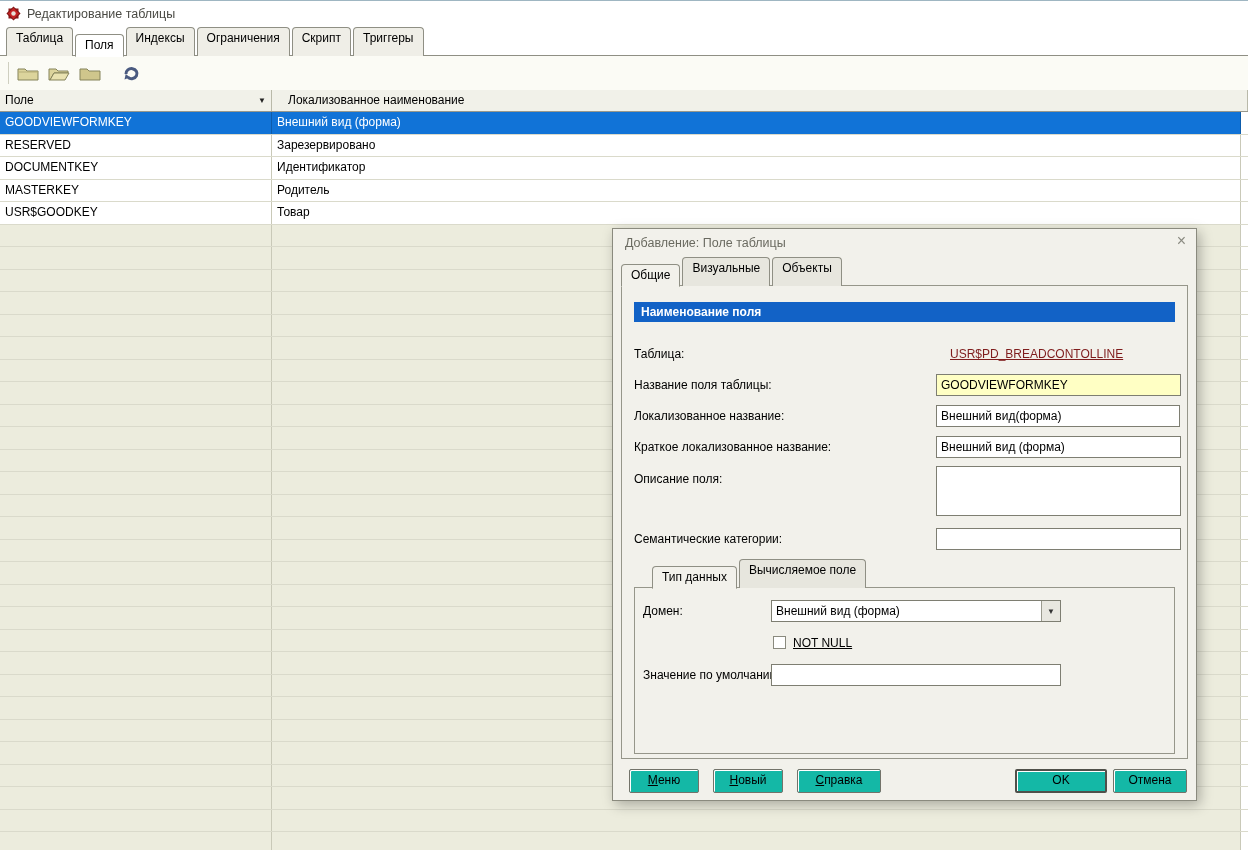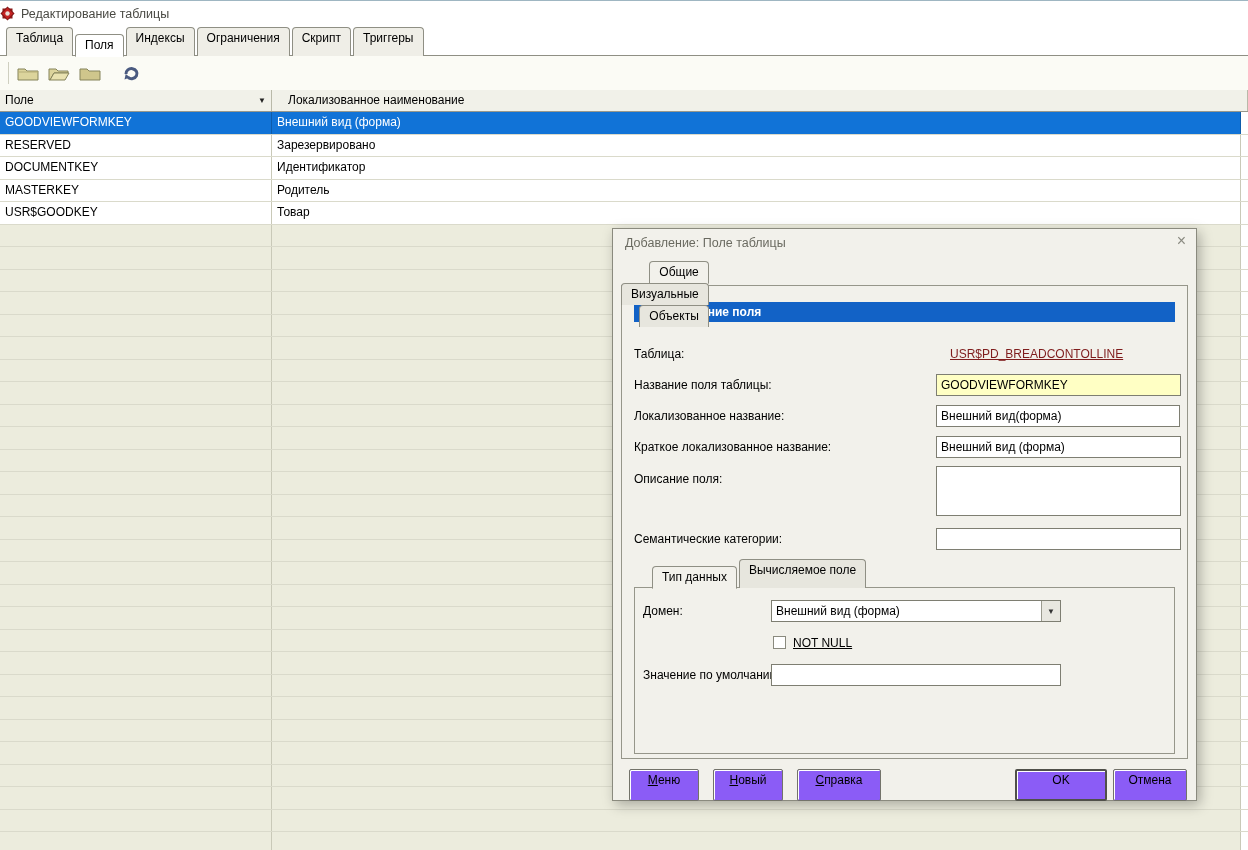--- a/index.html
+++ b/index.html
@@ -2,21 +2,21 @@
 <html lang="ru"><head>
 <meta charset="utf-8">
 <style>
   html,body{margin:0;padding:0;}
   body{
     width:1248px;height:850px;overflow:hidden;background:#fff;position:relative;
     font-family:"Liberation Sans","DejaVu Sans",sans-serif;font-size:12px;color:#000;
   }
   
   .titlebar{position:absolute;left:0;top:0;width:1248px;height:26px;background:#fff;
-    border-top:1px solid #9fb6c2;display:flex;align-items:center;gap:6px;box-sizing:border-box;}
+    border-top:1px solid #9fb6c2;display:flex;align-items:center;gap:6px;padding-left:6px;box-sizing:border-box;}
   .titlebar .title{color:#4a4a44;font-size:12.5px;}
   .app-ico{width:15px;height:15px;display:inline-block;}
   .hline{position:absolute;left:0;top:55px;width:1248px;border-bottom:1px solid #8f8f84;z-index:1;}
   .tabbar{position:absolute;display:flex;align-items:flex-end;z-index:2;}
   .tab{height:29px;box-sizing:border-box;padding:3px 9px;line-height:15px;background:#EFEEE7;
     border:1px solid #8f8f84;border-bottom:none;border-radius:4px 4px 0 0;margin-right:2px;white-space:nowrap;cursor:default;}
   .tab.active{height:23px;margin-bottom:-1px;background:#fff;border-bottom:1px solid #fff;}
   .main-tabbar{left:6px;top:28px;height:28px;}
   .toolbar{position:absolute;left:0;top:56px;width:1248px;height:34px;background:#FBFBF5;box-sizing:border-box;
     display:flex;align-items:center;padding-left:8px;}
@@ -35,21 +35,21 @@
   .grow{display:flex;height:22.5px;box-sizing:border-box;border-bottom:1px solid #DADACB;background:#fff;}
   .grow .c1{width:272px;box-sizing:border-box;padding:3px 5px;border-right:1px solid #C9C9B8;overflow:hidden;white-space:nowrap;background:#fff;}
   .grow .c2{flex:1;box-sizing:border-box;padding:3px 5px;border-right:1px solid #C9C9B8;margin-right:7px;overflow:hidden;white-space:nowrap;background:#fff;}
   .grow.empty .c1,.grow.empty .c2{background:#ECECDD;}
   .grow.sel .c1,.grow.sel .c2{background:#1173D7;color:#fff;border-right-color:#0d5cab;}
   
   .dialog{position:absolute;left:612px;top:228px;width:585px;height:573px;background:#F2F1EB;
     border:1px solid #8a8a7e;box-sizing:border-box;box-shadow:3px 4px 12px rgba(0,0,0,.28);z-index:10;}
   .dlg-title{position:absolute;left:12px;top:7px;color:#6a6a60;font-size:12.5px;}
   .dlg-close{position:absolute;right:10px;top:4px;font-size:16px;color:#8a8a80;cursor:default;line-height:16px;}
-  .dlg-tabbar{left:8px;top:32px;height:25px;flex-direction:column;}
+  .dlg-tabbar{left:8px;top:32px;height:25px;}
   .dlg-tabbar .tab{background:#E7E6DE;}
   .dlg-tabbar .tab.active{background:#F2F1EB;border-bottom:1px solid #F2F1EB;height:23px;}
   .dlg-page{position:absolute;left:8px;right:8px;top:56px;bottom:41px;border:1px solid #96968a;background:#F2F1EB;box-sizing:border-box;}
   .blue-hdr{position:absolute;left:12px;right:12px;top:16px;height:20px;background:#1262C6;color:#fff;
     font-weight:bold;padding:3px 7px;box-sizing:border-box;}
   .lbl{position:absolute;left:12px;white-space:nowrap;}
   .linkval{position:absolute;left:328px;text-decoration:underline;color:#7f1d1d;cursor:default;white-space:nowrap;}
   .field{position:absolute;box-sizing:border-box;height:22px;border:1px solid #7e7e72;background:#fff;
     padding:3px 4px;overflow:hidden;white-space:nowrap;}
   .field.yellow{background:#FFFFC4;}
@@ -58,21 +58,21 @@
   .type-tabbar .tab{background:#E7E6DE;}
   .type-tabbar .tab.active{background:#F2F1EB;border-bottom:1px solid #F2F1EB;height:23px;}
   .type-panel{position:absolute;left:12px;right:12px;top:301px;height:167px;border:1px solid #96968a;background:#F2F1EB;box-sizing:border-box;}
   .type-panel .lbl{left:8px;}
   .combo{position:absolute;left:136px;top:12px;width:290px;height:22px;border:1px solid #7e7e72;background:#fff;box-sizing:border-box;}
   .combo-text{position:absolute;left:4px;top:3px;white-space:nowrap;}
   .combo-btn{position:absolute;right:0;top:0;width:18px;height:20px;background:#E8E7E0;border-left:1px solid #9a9a8e;
     display:flex;align-items:center;justify-content:center;font-size:8px;color:#333;}
   .cb{position:absolute;left:138px;top:48px;width:13px;height:13px;border:1px solid #8a8a7e;background:#fff;box-sizing:border-box;}
   .cb-lbl{position:absolute;left:158px;top:48px;text-decoration:underline;}
-  .btn{position:absolute;height:32px;background:#8b5cf6;border:1px solid #73736a;border-radius:2px;
+  .btn{position:absolute;height:24px;background:#14b8a6;border:1px solid #73736a;border-radius:2px;
     box-sizing:border-box;text-align:center;line-height:21px;box-shadow:inset 1px 1px 0 #ffffff;cursor:default;}
   .btn.default{border:2px solid #50504a;line-height:19px;}
   .btn u{text-decoration:underline;}
 </style>
 </head>
 <body>
 
 <div class="titlebar">
   <span class="app-ico">
     <svg width="15" height="15" viewBox="0 0 15 15">

